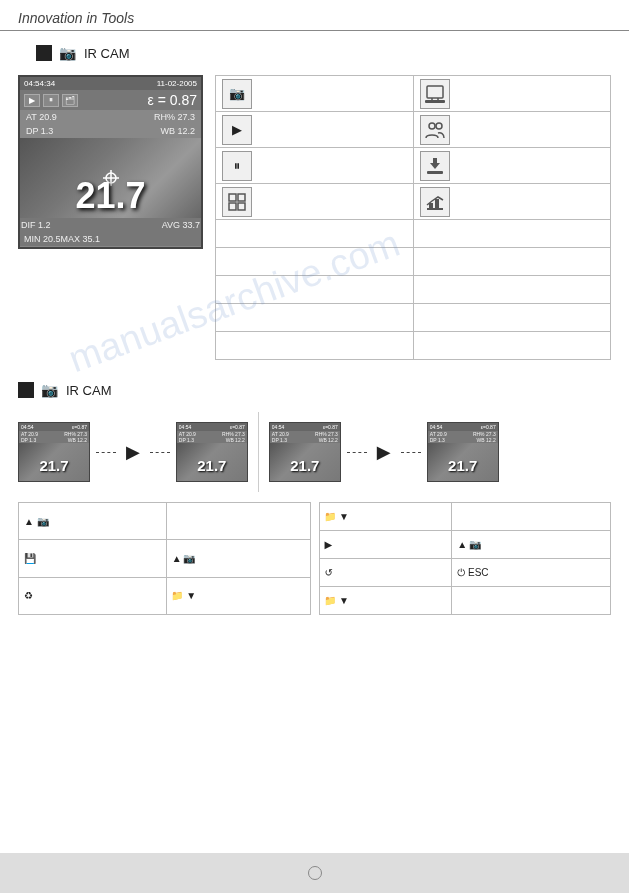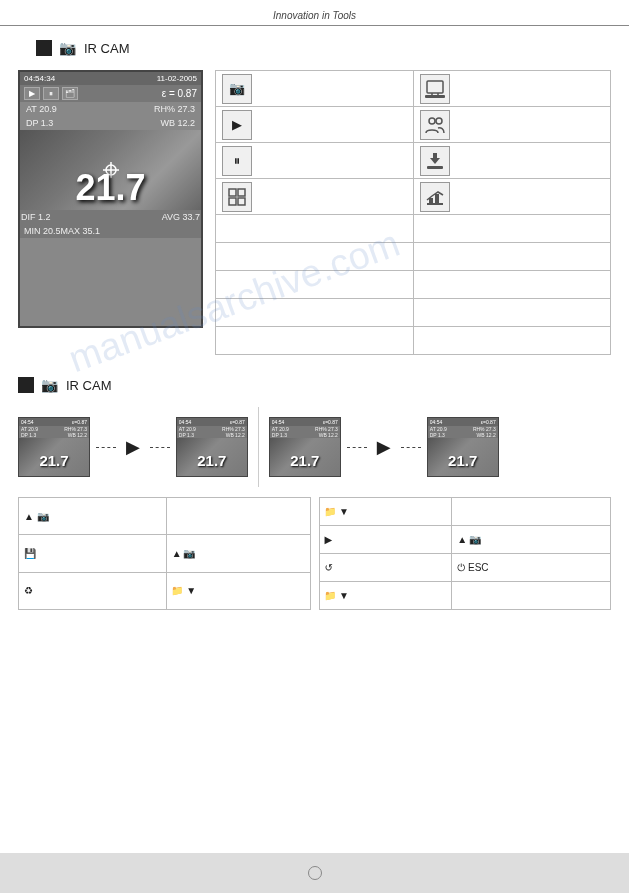--- a/index.html
+++ b/index.html
@@ -21,24 +21,23 @@
     }
     .header-brand {
       font-size: 20px;
       font-weight: bold;
       color: #111;
     }
     .header-brand sup {
       font-size: 11px;
     }
     .header-tagline {
-      font-size: 10px;
+      font-size: 14px;
       color: #444;
       font-style: italic;
-      text-align: center;
     }
 
     
     .section-title-bar {
       display: flex;
       align-items: center;
       gap: 6px;
       padding: 6px 18px;
       margin: 8px 18px 4px 18px;
     }
@@ -66,21 +65,21 @@
     .main-content {
       display: flex;
       gap: 0;
       padding: 0 18px;
       margin-top: 8px;
     }
 
     
     .device-screen {
       width: 185px;
-      height: 258px;
+      height: 174px;
       border: 2px solid #444;
       background: #888;
       position: relative;
       flex-shrink: 0;
       overflow: hidden;
     }
     .screen-header {
       background: #666;
       color: #fff;
       font-size: 8px;
@@ -105,21 +104,21 @@
       height: 13px;
       display: flex;
       align-items: center;
       justify-content: center;
       font-size: 8px;
       color: #fff;
     }
     .screen-epsilon {
       margin-left: auto;
       color: #fff;
-      font-size: 10px;
+      font-size: 14px;
     }
     .screen-data-row {
       display: flex;
       justify-content: space-between;
       padding: 2px 6px;
       font-size: 9px;
       color: #eee;
       background: transparent;
     }
     .screen-bottom-row {

